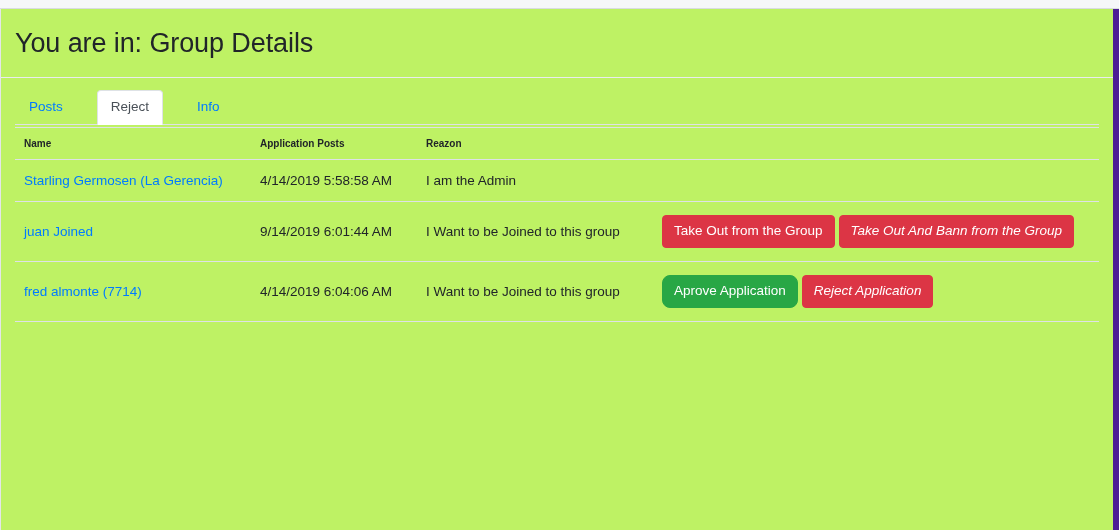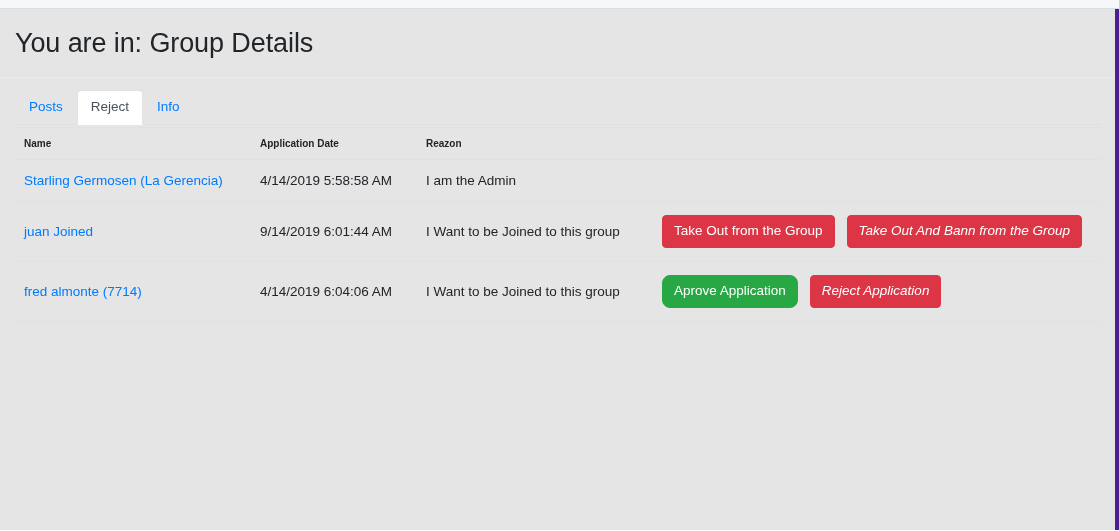--- a/index.html
+++ b/index.html
@@ -22,24 +22,24 @@
     height: 9px;
     background: #f6f7f9;
     border-bottom: 1px solid #d9dce0;
     width: 100%;
     box-sizing: border-box;
   }
 
   .page-frame {
     position: relative;
     border-left: 1px solid #e4e6e9;
-    border-right: 4px solid #4c1d95;
+    border-right: 6px solid #4c1d95;
     height: 521px;
     box-sizing: border-box;
-    background: #e5e5e5;
+    background: #bef264;
   }
 
   .container {
     padding: 0 14px;
     box-sizing: border-box;
   }
 
   .page-title {
     font-size: 27px;
     font-weight: 400;
@@ -59,20 +59,21 @@
 
   
   .nav-tabs {
     display: flex;
     align-items: flex-start;
     list-style: none;
     margin: 0;
     padding: 12px 0 0 0;
     border-bottom: 1px solid #dee2e6;
     position: relative;
+    gap: 20px;
   }
   .nav-tabs .nav-item {
     margin-bottom: -1px;
   }
   .nav-tabs .nav-link {
     display: block;
     padding: 7px 13px 7px 13px;
     font-size: 13.5px;
     line-height: 1.35;
     color: #007bff;
@@ -151,21 +152,21 @@
     font-weight: 400;
     font-family: "Liberation Sans", sans-serif;
     padding: 6px 11px 7px 11px;
     border: 1px solid transparent;
     border-radius: 4px;
     color: #ffffff;
     cursor: pointer;
     white-space: nowrap;
     vertical-align: middle;
     text-align: center;
-    margin-right: 12px;
+    margin-right: 4px;
   }
   .btn-danger {
     background-color: #dc3545;
     border-color: #dc3545;
   }
   .btn-success {
     background-color: #28a745;
     border-color: #28a745;
     border-radius: 8px;
   }
@@ -203,21 +204,21 @@
     <table class="members-table">
       <colgroup>
         <col class="col-name">
         <col class="col-date">
         <col class="col-reason">
         <col class="col-actions">
       </colgroup>
       <thead>
         <tr id="table-header-row">
             <th>Name</th>
-            <th>Application Date</th>
+            <th>Application Posts</th>
             <th>Reazon</th>
             <th></th>
           </tr>
       </thead>
       <tbody id="table-body">
           <tr>
             <td><a class="member-link">Starling Germosen (La Gerencia)</a></td>
             <td>4/14/2019 5:58:58 AM</td>
             <td>I am the Admin</td>
             <td class="cell-actions"></td>

